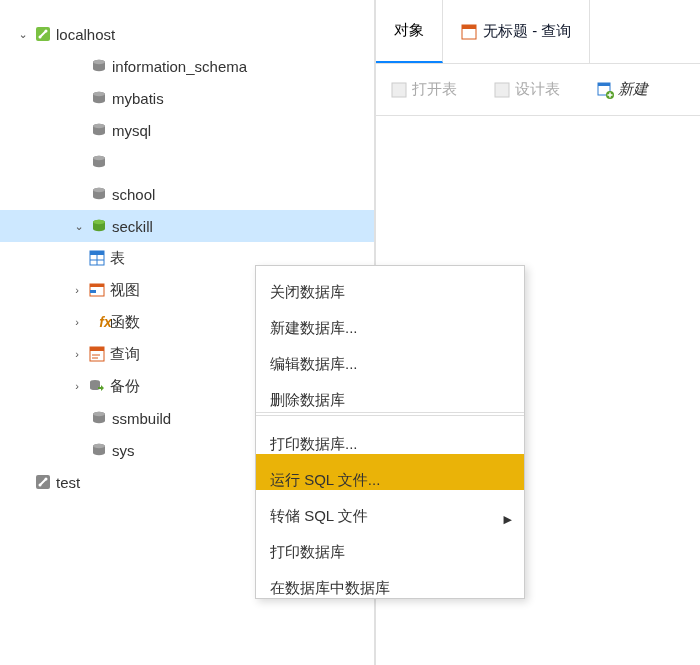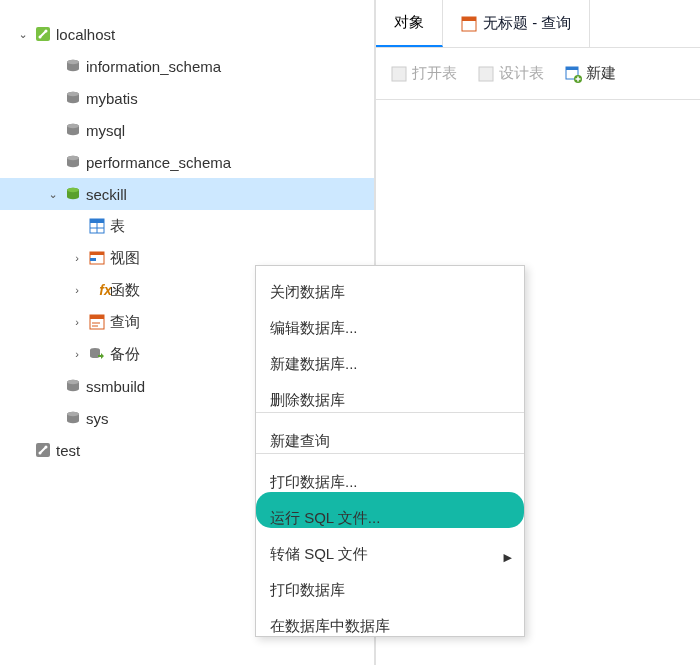--- a/index.html
+++ b/index.html
@@ -6,32 +6,32 @@
     body { width: 700px; height: 665px; background: #fff; font-size: 15px; color: #333; overflow: hidden; position: relative; }
     .main { display: flex; height: 100%; }
     .tree-pane { width: 375px; border-right: 1px solid #e0e0e0; padding-top: 18px; overflow: hidden; }
     .right-pane { flex: 1; border-left: 1px solid #e0e0e0; }
     .tree-row { display: flex; align-items: center; height: 32px; padding-left: 4px; cursor: default; white-space: nowrap; }
     .tree-row.selected { background: #cde8ff; }
     .tree-row .arrow { width: 18px; display: inline-flex; justify-content: center; color: #555; font-size: 11px; }
     .tree-row .icon { width: 22px; display: inline-flex; justify-content: center; align-items: center; }
     .tree-row .label { padding-left: 2px; }
     .indent1 { padding-left: 14px; }
-    .indent2 { padding-left: 44px; }
+    .indent2 { padding-left: 70px; }
     .indent3 { padding-left: 68px; }
-    .tabbar { display: flex; align-items: center; height: 48px; border-bottom: 1px solid #e0e0e0; }
+    .tabbar { display: flex; align-items: center; height: 64px; border-bottom: 1px solid #e0e0e0; }
     .tab { padding: 0 18px; height: 100%; display: flex; align-items: center; gap: 6px; border-right: 1px solid #e0e0e0; color: #444; }
     .tab.active { border-bottom: 2px solid #0a84ff; color: #000; }
     .tab2-text { color: #0f172a; }
-    .toolbar { display: flex; align-items: center; height: 52px; padding-left: 8px; border-bottom: 1px solid #e0e0e0; color: #aaa; gap: 8px; }
+    .toolbar { display: flex; align-items: center; height: 52px; padding-left: 8px; border-bottom: 1px solid #e0e0e0; color: #aaa; gap: 24px; }
     .tool { display: flex; align-items: center; gap: 4px; padding: 0 6px; }
-    .tool.active { color: #333; }
+    .tool.active { color: #333; font-style: italic; }
     .ctx-menu { position: absolute; left: 255px; top: 265px; width: 270px; background: #fff; border: 1px solid #ccc; box-shadow: 3px 3px 8px rgba(0,0,0,0.15); }
     .ctx-item { height: 36px; display: flex; align-items: flex-end; padding: 0 14px; cursor: default; position: relative; }
-    .ctx-item.highlight { background: #14b8a6; border-radius: 15px; }
+    .ctx-item.highlight { background: #eab308; }
     .ctx-sep { height: 1px; background: #ddd; margin: 2px 0; }
     .ctx-sub-arrow { position: absolute; right: 12px; font-size: 11px; }
     .i-db svg, .i-table svg, .i-view svg, .i-query svg, .i-backup svg, .i-conn svg, .i-tplus svg { display: block; }
     .fx { color: #d17a00; font-style: italic; font-weight: bold; font-size: 14px; margin-left: 17px; }
   </style>
 </head>
 <body>
 
 <div class="main">
   <div class="tree-pane">
@@ -84,21 +84,31 @@
     </div>
     <div class="tree-row indent2">
       <span class="arrow"></span>
       <span class="icon i-db">
         <svg width="18" height="18">
             <ellipse cx="9" cy="5" rx="6" ry="2.2" fill="#888"></ellipse>
             <path d="M3 5 v7 a6 2.2 0 0 0 12 0 v-7" fill="#888"></path>
             <ellipse cx="9" cy="5" rx="6" ry="2.2" fill="#aaa"></ellipse>
           </svg>
       </span>
-      <span class="label">performance_schema</span>
+    </div>
+    <div class="tree-row indent2">
+      <span class="arrow"></span>
+      <span class="icon i-db">
+        <svg width="18" height="18">
+            <ellipse cx="9" cy="5" rx="6" ry="2.2" fill="#888"></ellipse>
+            <path d="M3 5 v7 a6 2.2 0 0 0 12 0 v-7" fill="#888"></path>
+            <ellipse cx="9" cy="5" rx="6" ry="2.2" fill="#aaa"></ellipse>
+          </svg>
+      </span>
+      <span class="label">school</span>
     </div>
 
     <div class="tree-row indent2 selected">
       <span class="arrow">⌄</span>
       <span class="icon i-db">
         <svg width="18" height="18">
             <ellipse cx="9" cy="5" rx="6" ry="2.2" fill="#5aa02c"></ellipse>
             <path d="M3 5 v7 a6 2.2 0 0 0 12 0 v-7" fill="#5aa02c"></path>
             <ellipse cx="9" cy="5" rx="6" ry="2.2" fill="#7ac142"></ellipse>
           </svg>
@@ -240,32 +250,29 @@
       </div>
     </div>
   </div>
 </div>
 
 <div class="ctx-menu">
   <div class="ctx-item">
       <span>关闭数据库</span>
     </div>
   <div class="ctx-item">
+      <span>新建数据库...</span>
+    </div>
+  <div class="ctx-item">
       <span>编辑数据库...</span>
     </div>
   <div class="ctx-item">
-      <span>新建数据库...</span>
-    </div>
-  <div class="ctx-item">
       <span>删除数据库</span>
     </div>
   <div class="ctx-sep"></div>
-  <div class="ctx-item">
-      <span>新建查询</span>
-    </div>
   <div class="ctx-sep"></div>
   <div class="ctx-item">
       <span>打印数据库...</span>
     </div>
   <div class="ctx-item highlight">
       <span>运行 SQL 文件...</span>
     </div>
   <div class="ctx-item">
     <span>转储 SQL 文件</span>
     <span class="ctx-sub-arrow">▶</span>

